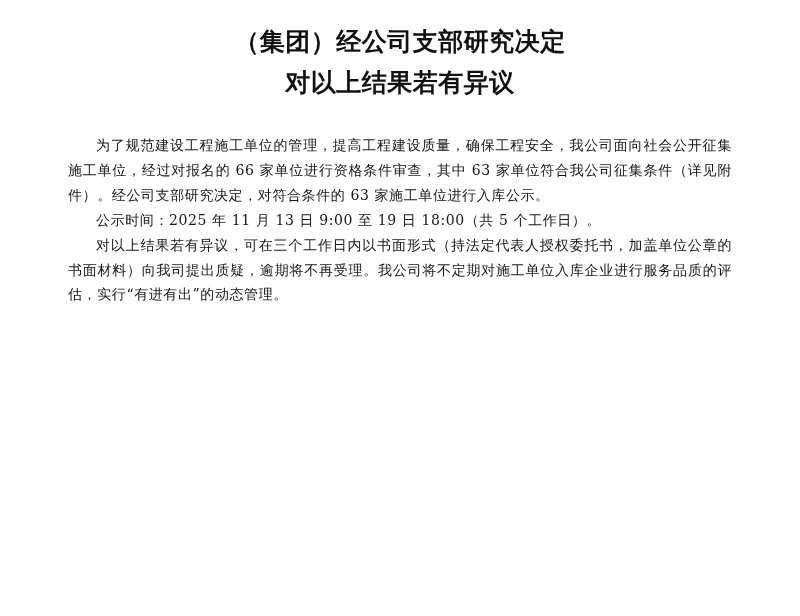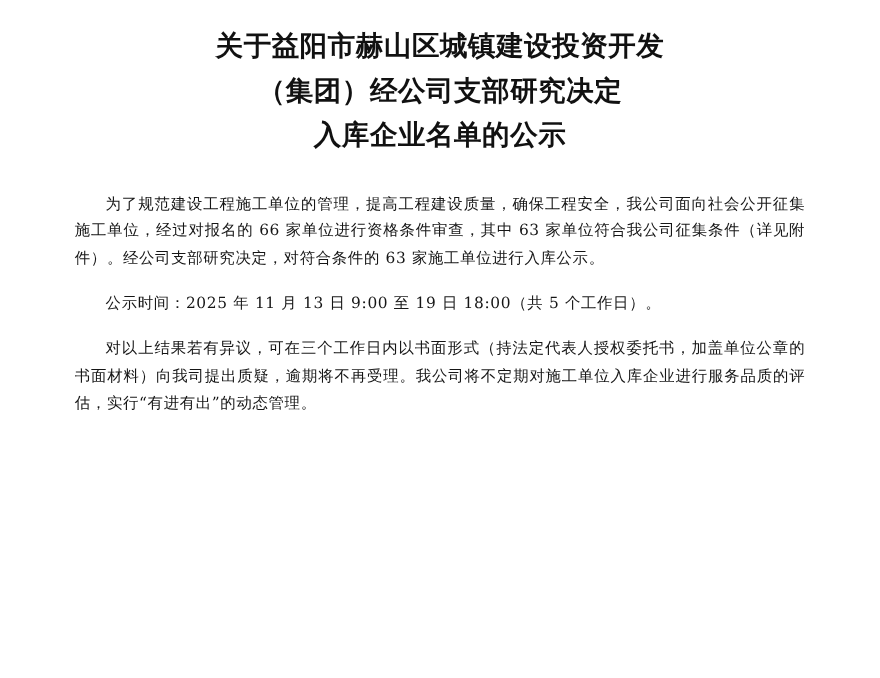--- a/index.html
+++ b/index.html
@@ -41,32 +41,31 @@
     font-size: 14px;
     line-height: 1.78;
     text-align: justify;
     text-justify: inter-ideograph;
     text-indent: 2em;
     margin: 0;
     letter-spacing: 0.6px;
     color: #151515;
   }
   .para + .para {
-    margin-top: 16px;
+    margin-top: 0px;
   }
 </style>
 </head>
 <body>
 
 <div class="page">
 
   <h1 class="doc-title">
-    <span class="tline">关于益阳市赫山区城镇建设投资开发</span>
     <span class="tline">（集团）经公司支部研究决定</span>
-    <span class="tline">入库企业名单的公示</span>
+    <span class="tline">对以上结果若有异议</span>
   </h1>
 
   <div class="body-block">
     <p class="para">为了规范建设工程施工单位的管理，提高工程建设质量，确保工程安全，我公司面向社会公开征集施工单位，经过对报名的 66 家单位进行资格条件审查，其中 63 家单位符合我公司征集条件（详见附件）。经公司支部研究决定，对符合条件的 63 家施工单位进行入库公示。</p>
     <p class="para">公示时间：2025 年 11 月 13 日 9:00 至 19 日 18:00（共 5 个工作日）。</p>
     <p class="para">对以上结果若有异议，可在三个工作日内以书面形式（持法定代表人授权委托书，加盖单位公章的书面材料）向我司提出质疑，逾期将不再受理。我公司将不定期对施工单位入库企业进行服务品质的评估，实行“有进有出”的动态管理。</p>
   </div>
 
 </div>
 

